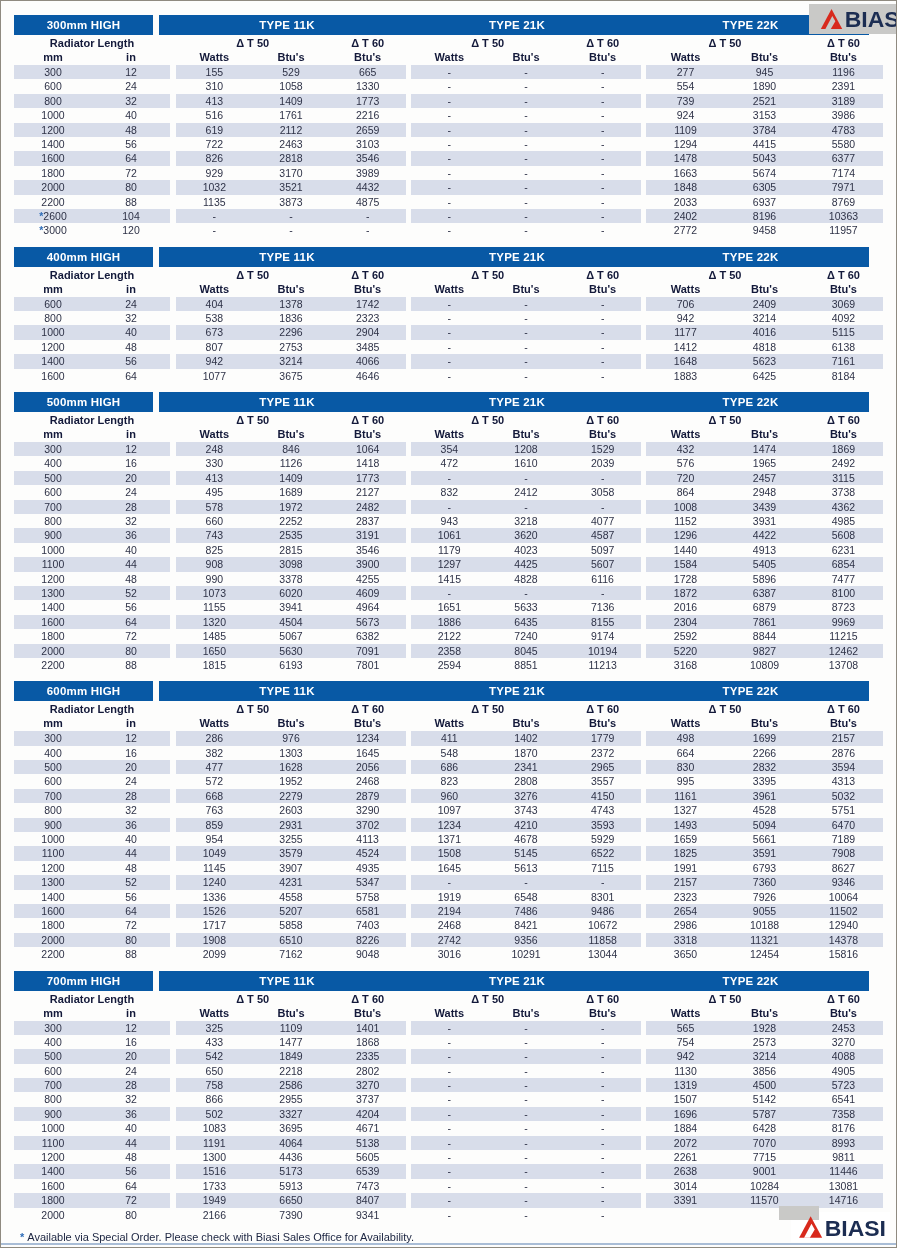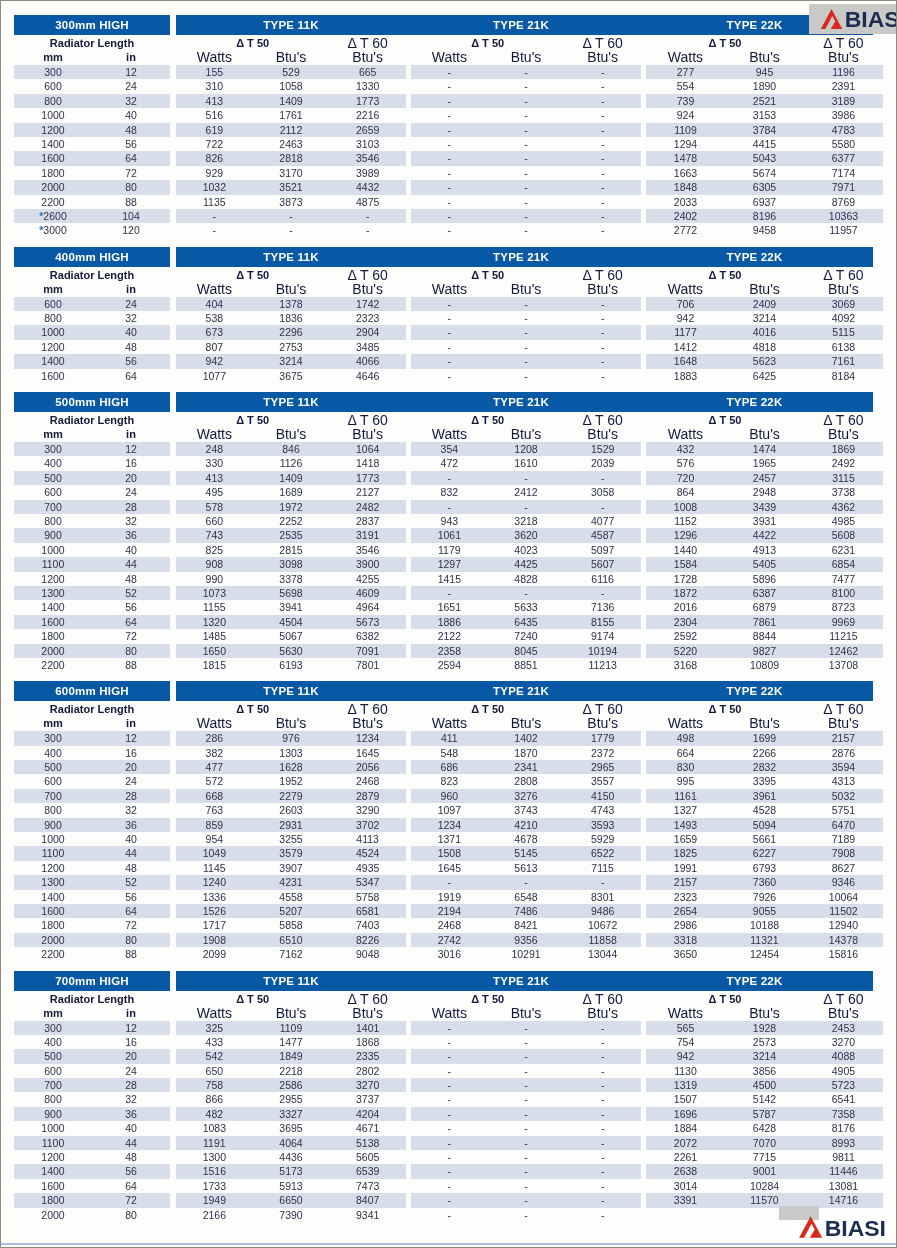--- a/index.html
+++ b/index.html
@@ -8,34 +8,34 @@
     background:#fdfdfc; border:1px solid #8f8a80; box-sizing:border-box;
     padding:14px 13px 0 13px; overflow:hidden;
     font-family:"Liberation Sans", sans-serif; color:#2e3247;
   }
   .section { margin-bottom:9px; }
   .bars { display:flex; height:20px; margin-bottom:1px; }
   .bar {
     background:var(--bar-blue,#0859a5); color:#fff; font-weight:bold; font-size:11.5px;
     display:flex; align-items:center; justify-content:center; letter-spacing:.2px;
   }
-  .w-len { width:156px; }
+  .w-len { width:139px; }
   .w-typ { width:230px; }
-  .w-typ.first { margin-left:6px; }
+  .w-typ.first { margin-left:6px;padding-left:13px; }
   .w-typ.last { width:237px; }
   .subrow { display:flex; line-height:14px; }
   .subrow.l2 { line-height:15px; }
   .sub-len { width:156px; display:flex; }
   .sub-typ { width:230px; margin-left:5px; display:flex; }
   .sub-typ.first { margin-left:6px; }
   .sub-typ.last { width:237px; }
   .sub-full { width:100%; text-align:center; font-weight:bold; font-size:11px; color:#13193a; }
   .sub-half { width:50%; text-align:center; font-weight:bold; font-size:11px; color:#13193a; }
   .sub-23 { width:66.66%; text-align:center; font-weight:bold; font-size:11px; color:#13193a; }
-  .sub-13 { width:33.34%; text-align:center; font-weight:normal; font-size:14px; color:#13193a; }
+  .sub-13 { width:33.34%; text-align:center; font-weight:bold; font-size:11px; color:#13193a; }
   .row { display:flex; height:14.4px; }
   .blk { display:flex; }
   .blk.len { width:156px; }
   .blk.typ { width:230px; margin-left:5px; }
   .blk.typ.first { margin-left:6px; }
   .blk.typ.last { width:237px; }
   .blk.shaded { background:var(--row-shade,#d8ddea); }
   .cell {
     text-align:center; font-size:10.5px; line-height:14.4px;
     white-space:nowrap; overflow:hidden;
@@ -802,21 +802,21 @@
             <div class="cell">7477</div>
           </div>
         </div>
         <div class="row">
           <div class="blk len shaded">
             <div class="cell">1300</div>
             <div class="cell">52</div>
           </div>
           <div class="blk typ first shaded">
             <div class="cell">1073</div>
-            <div class="cell">5698</div>
+            <div class="cell">6020</div>
             <div class="cell">4609</div>
           </div>
           <div class="blk typ shaded">
             <div class="cell">-</div>
             <div class="cell">-</div>
             <div class="cell">-</div>
           </div>
           <div class="blk typ last shaded">
             <div class="cell">1872</div>
             <div class="cell">6387</div>
@@ -1152,21 +1152,21 @@
             <div class="cell">3579</div>
             <div class="cell">4524</div>
           </div>
           <div class="blk typ shaded">
             <div class="cell">1508</div>
             <div class="cell">5145</div>
             <div class="cell">6522</div>
           </div>
           <div class="blk typ last shaded">
             <div class="cell">1825</div>
-            <div class="cell">6227</div>
+            <div class="cell">3591</div>
             <div class="cell">7908</div>
           </div>
         </div>
         <div class="row">
           <div class="blk len">
             <div class="cell">1200</div>
             <div class="cell">48</div>
           </div>
           <div class="blk typ first">
             <div class="cell">1145</div>
@@ -1481,21 +1481,21 @@
             <div class="cell">5142</div>
             <div class="cell">6541</div>
           </div>
         </div>
         <div class="row">
           <div class="blk len shaded">
             <div class="cell">900</div>
             <div class="cell">36</div>
           </div>
           <div class="blk typ first shaded">
-            <div class="cell">482</div>
+            <div class="cell">502</div>
             <div class="cell">3327</div>
             <div class="cell">4204</div>
           </div>
           <div class="blk typ shaded">
             <div class="cell">-</div>
             <div class="cell">-</div>
             <div class="cell">-</div>
           </div>
           <div class="blk typ last shaded">
             <div class="cell">1696</div>
@@ -1646,20 +1646,23 @@
           </div>
           <div class="blk typ last">
             <div class="cell"></div>
             <div class="cell"></div>
             <div class="cell"></div>
           </div>
         </div>
       </div>
     </div>
 
+  <div class="footnote">
+    <span class="star">*</span><span>Available via Special Order. Please check with Biasi Sales Office for Availability.</span>
+  </div>
 
   <div class="logo logo-bottom">
     <span class="gray-tab"></span>
     <svg width="28" height="28" viewBox="0 0 34 30">
       <path d="M5 28 L19 2 L33 28 Z" fill="#d8291c"></path>
       <path d="M11 28 L20 11 L24 18 L18 28 Z" fill="#ffffff"></path>
     </svg>
     <span class="logo-text">BIASI</span>
   </div>
 

